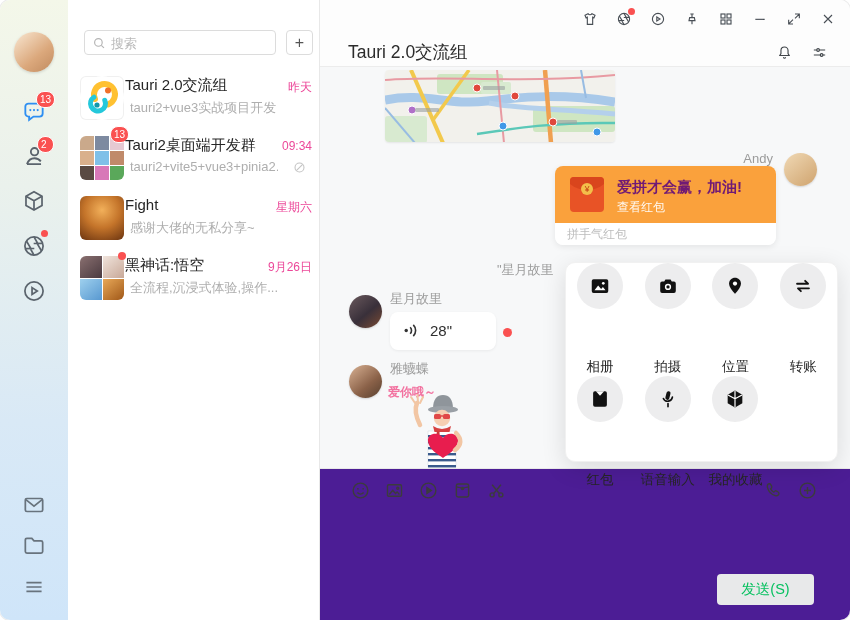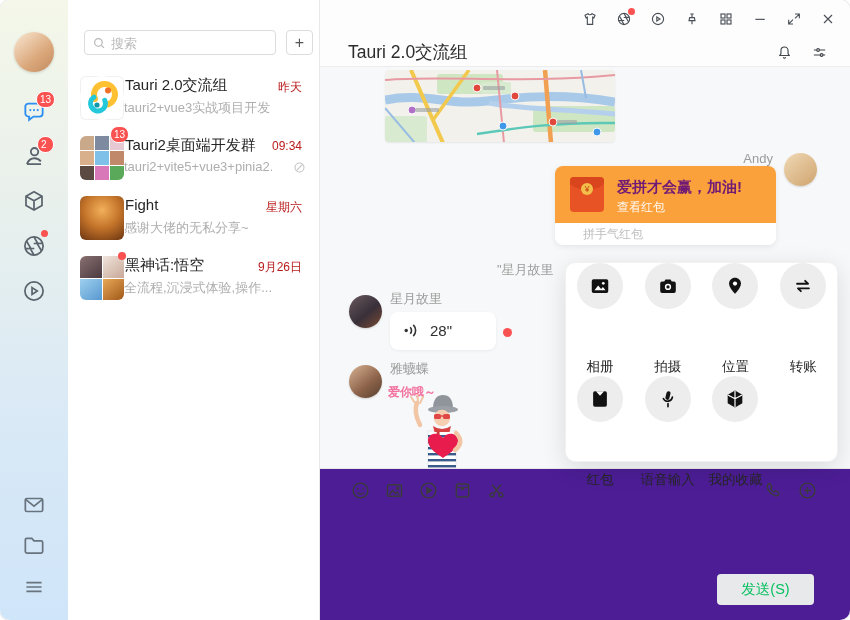--- a/index.html
+++ b/index.html
@@ -15,42 +15,42 @@
   
   .listpanel{position:absolute;left:68px;top:0;width:252px;height:620px;background:#fff;border-right:1px solid #e8e8e8;box-sizing:border-box;}
   .search-wrap{position:absolute;left:16px;top:30px;width:192px;height:25px;border:1px solid #dcdcdc;border-radius:4px;background:#fff;box-sizing:border-box;}
   .search-wrap svg{position:absolute;left:7px;top:5px;color:#b4b4b4;}
   .search-wrap input{position:absolute;left:24px;top:0;width:160px;height:23px;border:none;outline:none;font-size:13px;color:#333;background:transparent;font-family:inherit;}
   .search-wrap input::placeholder{color:#b8b8b8;}
   .add-btn{position:absolute;left:218px;top:30px;width:27px;height:25px;border:1px solid #dcdcdc;border-radius:4px;background:#fff;color:#555;font-size:16px;line-height:23px;text-align:center;box-sizing:border-box;cursor:pointer;padding:0;font-family:inherit;}
   .citem{position:absolute;left:0;width:252px;height:56px;}
   .citem .cav{position:absolute;left:12px;top:6px;width:44px;height:44px;border-radius:6px;overflow:hidden;}
   .citem .ct{position:absolute;left:57px;top:6px;font-size:15px;color:#262626;white-space:nowrap;}
-  .citem .cs{position:absolute;left:56px;top:29px;font-size:13px;color:#aeaeae;white-space:nowrap;max-width:158px;overflow:hidden;}
-  .citem .ctime{position:absolute;right:18px;top:9px;font-size:12px;color:#b91c1c;}
+  .citem .cs{position:absolute;left:62px;top:29px;font-size:13px;color:#aeaeae;white-space:nowrap;max-width:158px;overflow:hidden;}
+  .citem .ctime{position:absolute;right:8px;top:9px;font-size:12px;color:#ec4899;}
   .gridav{display:grid;width:44px;height:44px;gap:1px;background:#fff;}
   .gridav div{width:100%;height:100%;}
   
   .chatpanel{position:absolute;left:320px;top:0;width:530px;height:620px;background:#fdfdfd;}
   .wincontrols{position:absolute;top:11px;right:14px;display:flex;gap:18px;color:#494f56;align-items:center;}
   .wincontrols .wic{position:relative;width:16px;height:16px;cursor:pointer;}
   .chead-title{position:absolute;left:28px;top:40px;font-size:17.5px;color:#2b2b2b;font-weight:500;}
   .chead-ics{position:absolute;top:44px;right:22px;display:flex;gap:18px;color:#3f4449;}
   .chead-ics .wic{width:17px;height:17px;cursor:pointer;}
   .chead-line{position:absolute;left:0;top:66px;width:530px;height:1px;background:#ececec;}
   .messages{position:absolute;left:0;top:67px;width:530px;height:401px;background:#f7f8f9;}
   .map-msg{position:absolute;left:65px;top:3px;width:230px;height:72px;border-radius:4px;overflow:hidden;box-shadow:0 1px 2px rgba(0,0,0,.08);cursor:pointer;}
   .sender{position:absolute;font-size:13px;color:#9b9b9b;text-align:right;}
   .avatar-s{position:absolute;width:33px;height:33px;border-radius:50%;box-shadow:0 1px 2px rgba(0,0,0,.15);}
   .packet{position:absolute;left:235px;top:99px;width:221px;border-radius:8px;overflow:hidden;box-shadow:0 2px 6px rgba(0,0,0,.08);cursor:pointer;}
   .packet-top{position:relative;height:57px;background:#faa13c;}
   .packet-top .env{position:absolute;left:15px;top:11px;}
   .packet-title{position:absolute;left:62px;top:12px;font-size:15px;font-weight:bold;color:#701a75;}
   .packet-action{position:absolute;left:62px;top:33px;font-size:12px;color:rgba(255,255,255,.95);}
-  .packet-foot{height:22px;background:#fff;font-size:12px;color:#bdbdbd;line-height:22px;padding-left:28px;}
+  .packet-foot{height:22px;background:#fff;font-size:12px;color:#bdbdbd;line-height:22px;padding-left:12px;}
   .sysmsg{position:absolute;left:177px;top:194px;font-size:13px;color:#9c9c9c;white-space:pre;}
   .voice-bubble{position:absolute;left:70px;top:245px;width:106px;height:38px;background:#fff;border-radius:8px;box-shadow:0 1px 3px rgba(0,0,0,.06);cursor:pointer;}
   .voice-bubble .vic{position:absolute;left:13px;top:10px;}
   .voice-dur{position:absolute;left:40px;top:0;line-height:38px;font-size:15px;color:#2f2f2f;}
   .unread-dot{position:absolute;left:183px;top:261px;width:9px;height:9px;border-radius:50%;background:#fa5151;}
   .sticker{position:absolute;left:66px;top:314px;width:96px;height:87px;cursor:pointer;}
   
   .popup{position:absolute;left:245px;top:262px;width:273px;height:200px;background:#fff;border:1px solid #f1f1f1;border-radius:10px;box-shadow:0 6px 24px rgba(0,0,0,.12);z-index:50;box-sizing:border-box;display:grid;grid-template-columns:repeat(4,1fr);align-content:space-evenly;justify-items:center;}
   .pitem{display:flex;flex-direction:column;align-items:center;cursor:pointer;gap:40px;}
   .pcircle{width:46px;height:46px;border-radius:50%;background:#ededee;display:flex;align-items:center;justify-content:center;color:#121212;}

